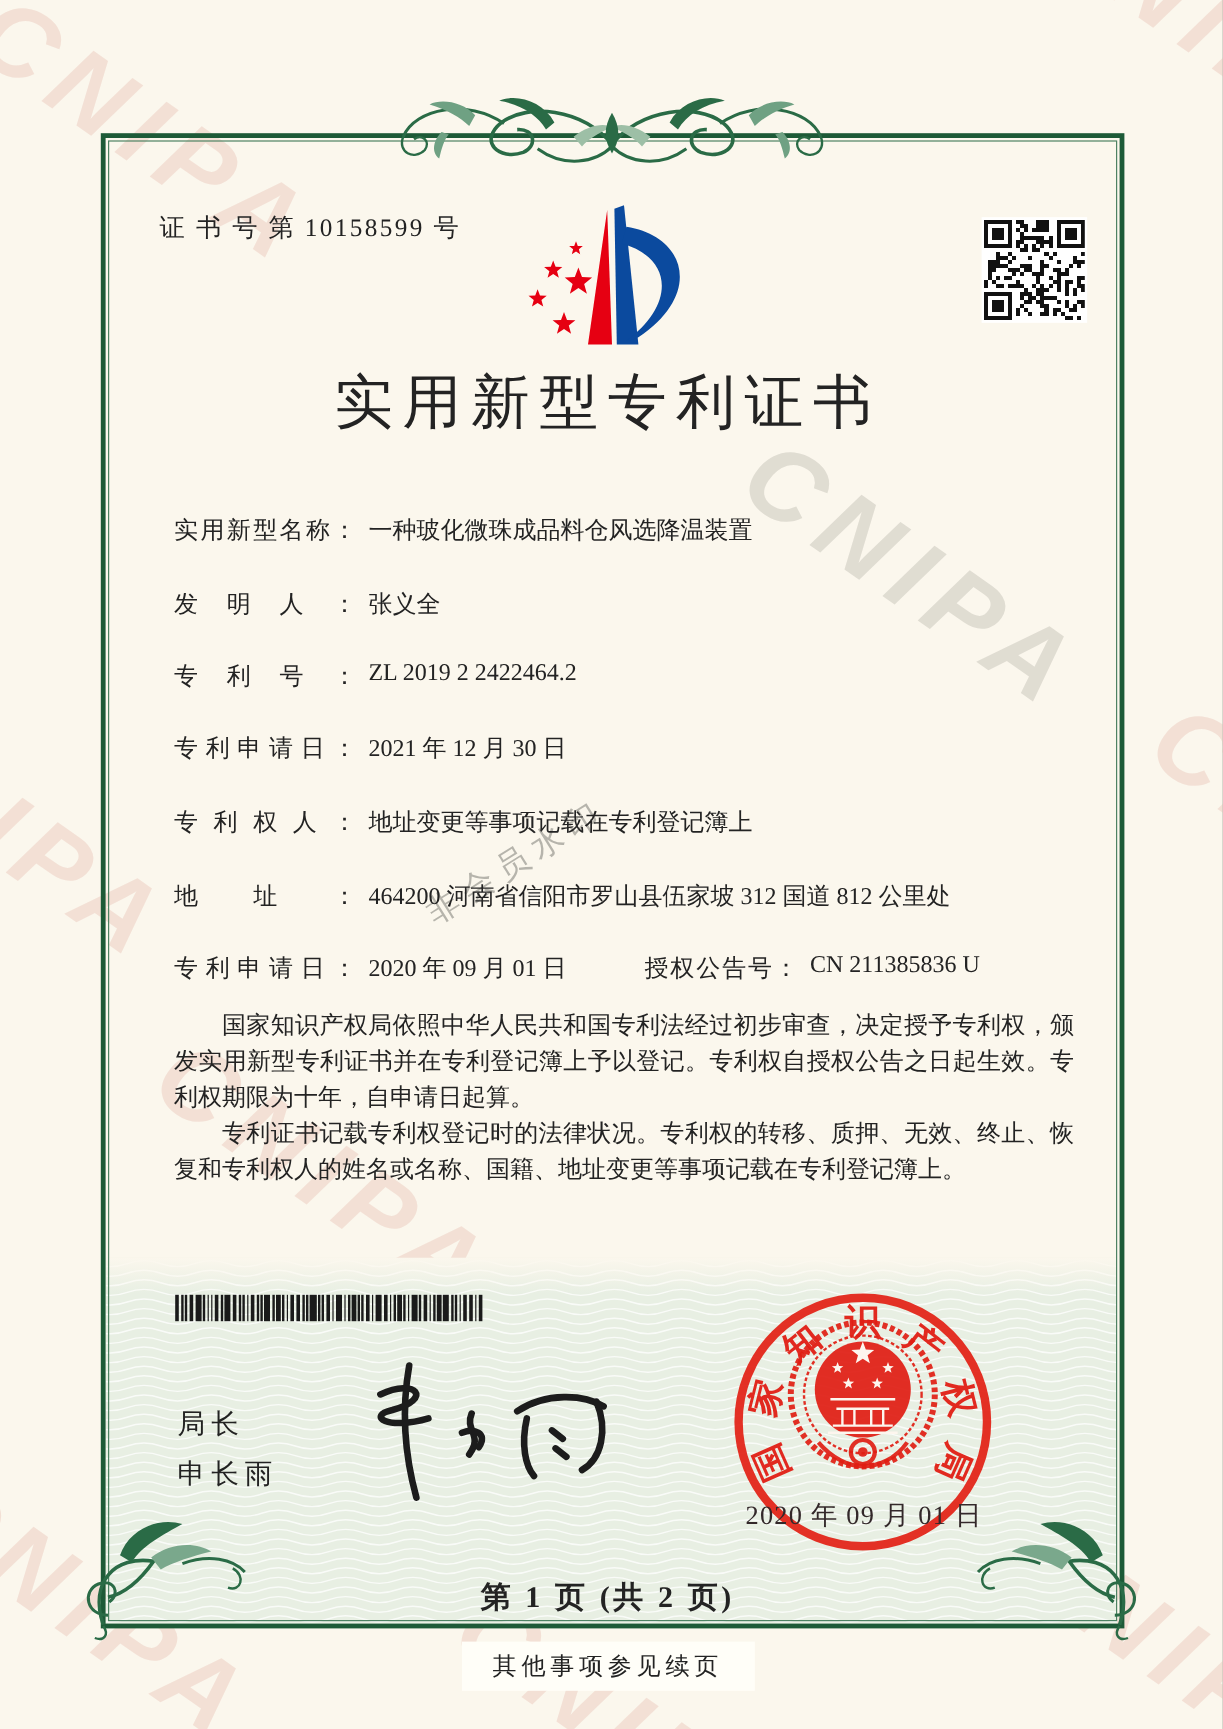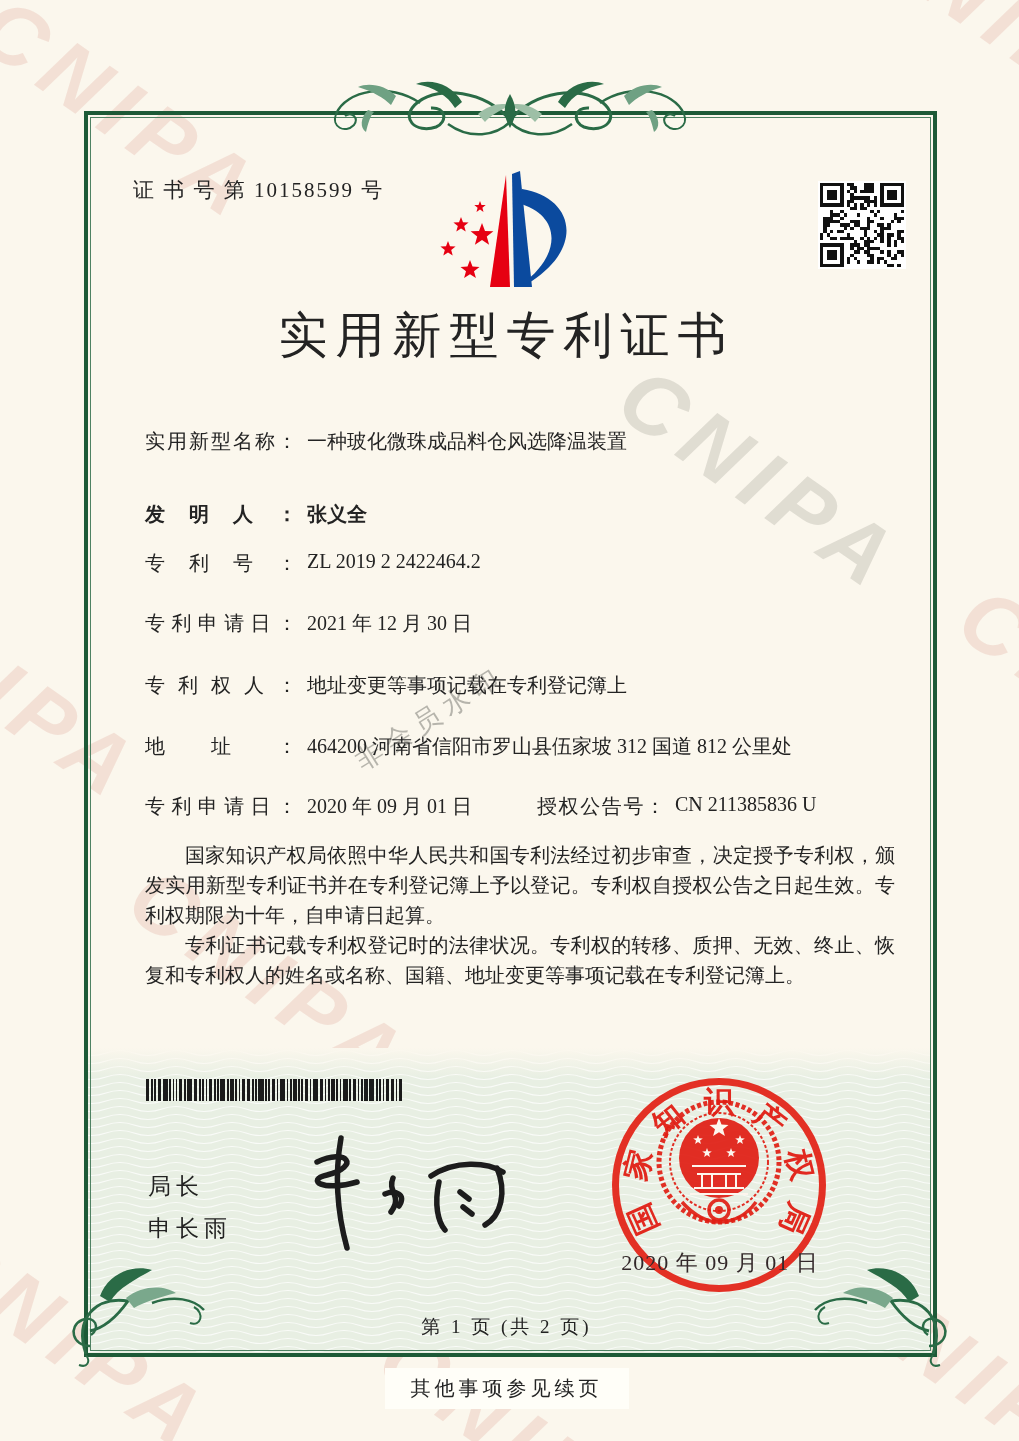--- a/index.html
+++ b/index.html
@@ -41,22 +41,22 @@
       font-size:23px;letter-spacing:5px;line-height:42px;color:#222;}
   .sig{position:absolute;left:295px;top:1122px;width:240px;height:140px;z-index:4;}
   .seal{position:absolute;left:612px;top:1078px;width:214px;height:214px;z-index:4;}
   .seal .ring{position:absolute;inset:0;border:7px solid rgba(226,31,20,.92);border-radius:50%;}
   .seal .arc{position:absolute;left:50%;top:50%;width:0;height:0;}
   .seal .arc span{position:absolute;left:-16px;top:-17px;width:32px;height:34px;text-align:center;
       font-size:30px;font-weight:bold;color:rgba(224,30,20,.95);}
   .sealdate{position:absolute;left:615px;top:1248px;width:210px;text-align:center;font-size:22px;
       color:#33282a;letter-spacing:1px;z-index:5;}
   .emblem{position:absolute;left:42px;top:20px;width:130px;height:138px;}
-  .pagenum{position:absolute;left:84px;top:1314px;width:845px;text-align:center;font-size:19px;
-      letter-spacing:3px;z-index:4;}
+  .pagenum{position:absolute;left:84px;top:1314px;width:845px;text-align:center;font-size:25px;
+      letter-spacing:3px;z-index:4;font-weight:bold;}
   .note{position:absolute;left:84px;top:1368px;width:845px;text-align:center;z-index:4;}
   .note span{display:inline-block;background:#fffef8;padding:7px 26px;font-size:20px;letter-spacing:4px;}
 </style>
 </head>
 <body>
 
 <div class="page">
 
   <div class="wm" style="left:-40px;top:60px;">CNIPA</div>
   <div class="wm" style="left:845px;top:-30px;">CNIPA</div>
@@ -347,21 +347,21 @@
       <rect x="19" y="23" width="1" height="1" fill="#111"></rect>
       <rect x="20" y="24" width="1" height="1" fill="#111"></rect>
       <rect x="21" y="24" width="1" height="1" fill="#111"></rect>
       <rect x="23" y="24" width="1" height="1" fill="#111"></rect>
     </svg>
 
   <div class="title">实用新型专利证书</div>
 
   <div class="fields">
     <div class="frow" style="top:3px;"><span class="lab">实用新型名称：</span><span class="val">一种玻化微珠成品料仓风选降温装置</span></div>
-    <div class="frow" style="top:76px;font-weight:bold;"><span class="lab">发明人：</span><span class="val">张义全</span></div>
+    <div class="frow" style="top:65px;"><span class="lab">发明人：</span><span class="val">张义全</span></div>
     <div class="frow" style="top:125px;"><span class="lab">专利号：</span><span class="val">ZL 2019 2 2422464.2</span></div>
     <div class="frow" style="top:185px;"><span class="lab">专利申请日：</span><span class="val">2021 年 12 月 30 日</span></div>
     <div class="frow" style="top:247px;"><span class="lab">专利权人：</span><span class="val">地址变更等事项记载在专利登记簿上</span></div>
     <div class="frow" style="top:308px;"><span class="lab">地址：</span><span class="val">464200 河南省信阳市罗山县伍家坡 312 国道 812 公里处</span></div>
     <div class="frow" style="top:368px;">
       <span class="lab">专利申请日：</span><span class="val">2020 年 09 月 01 日</span>
       <span class="pair2"><span class="lab" style="width:128px;">授权公告号：</span><span class="val">CN 211385836 U</span></span>
     </div>
   </div>
 

